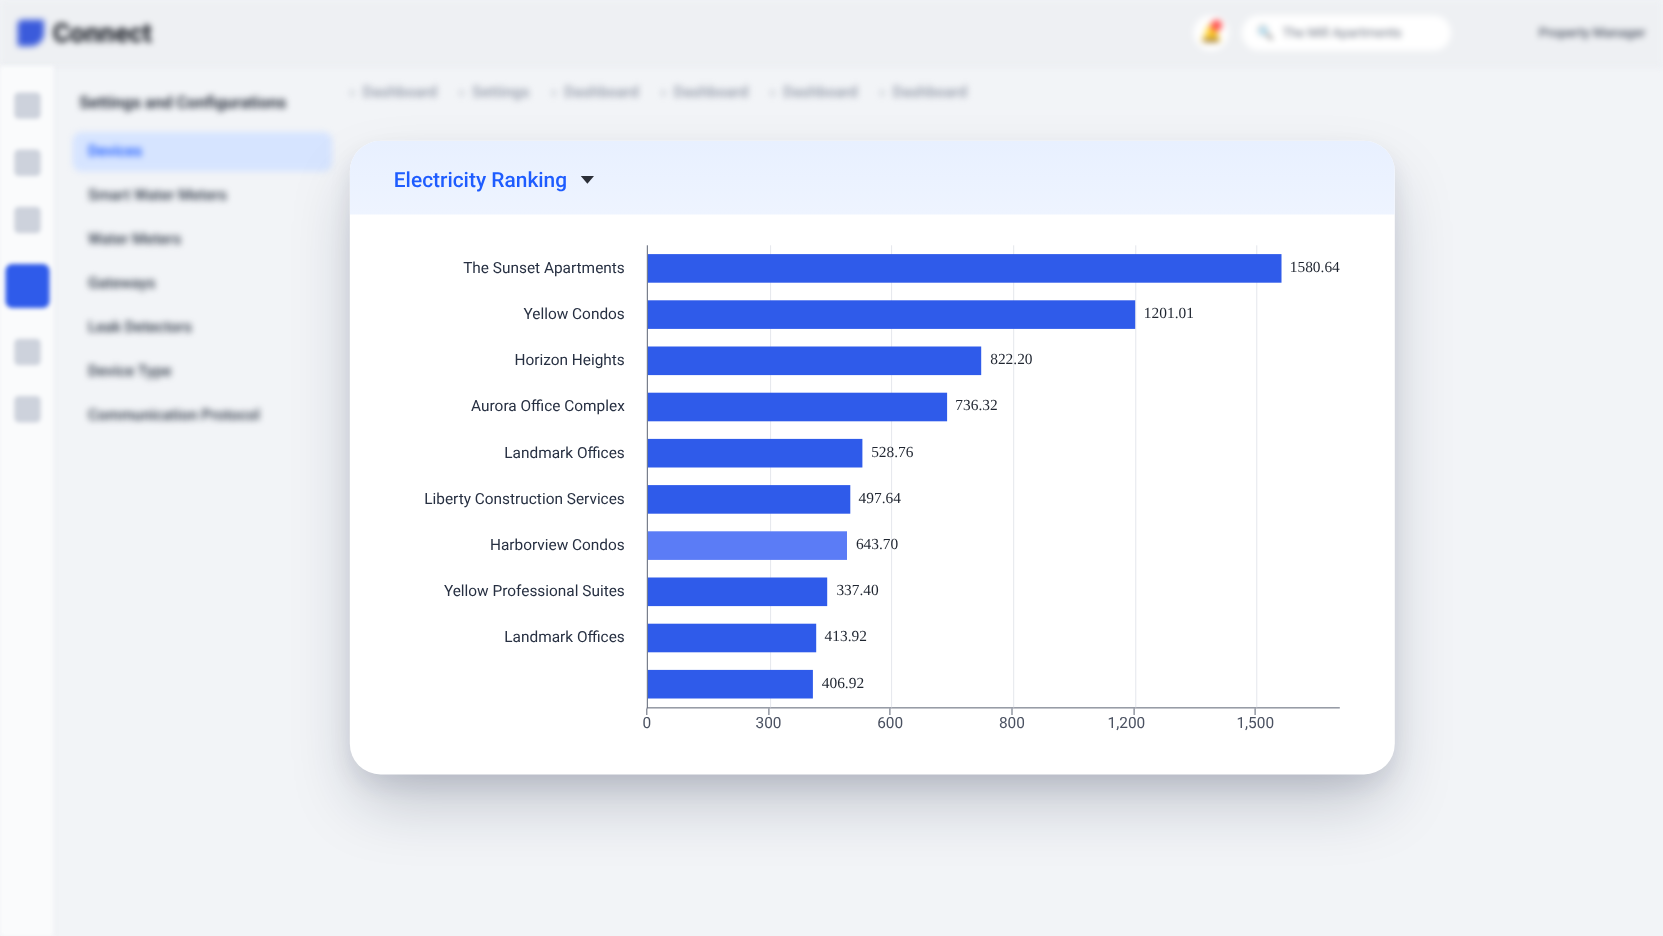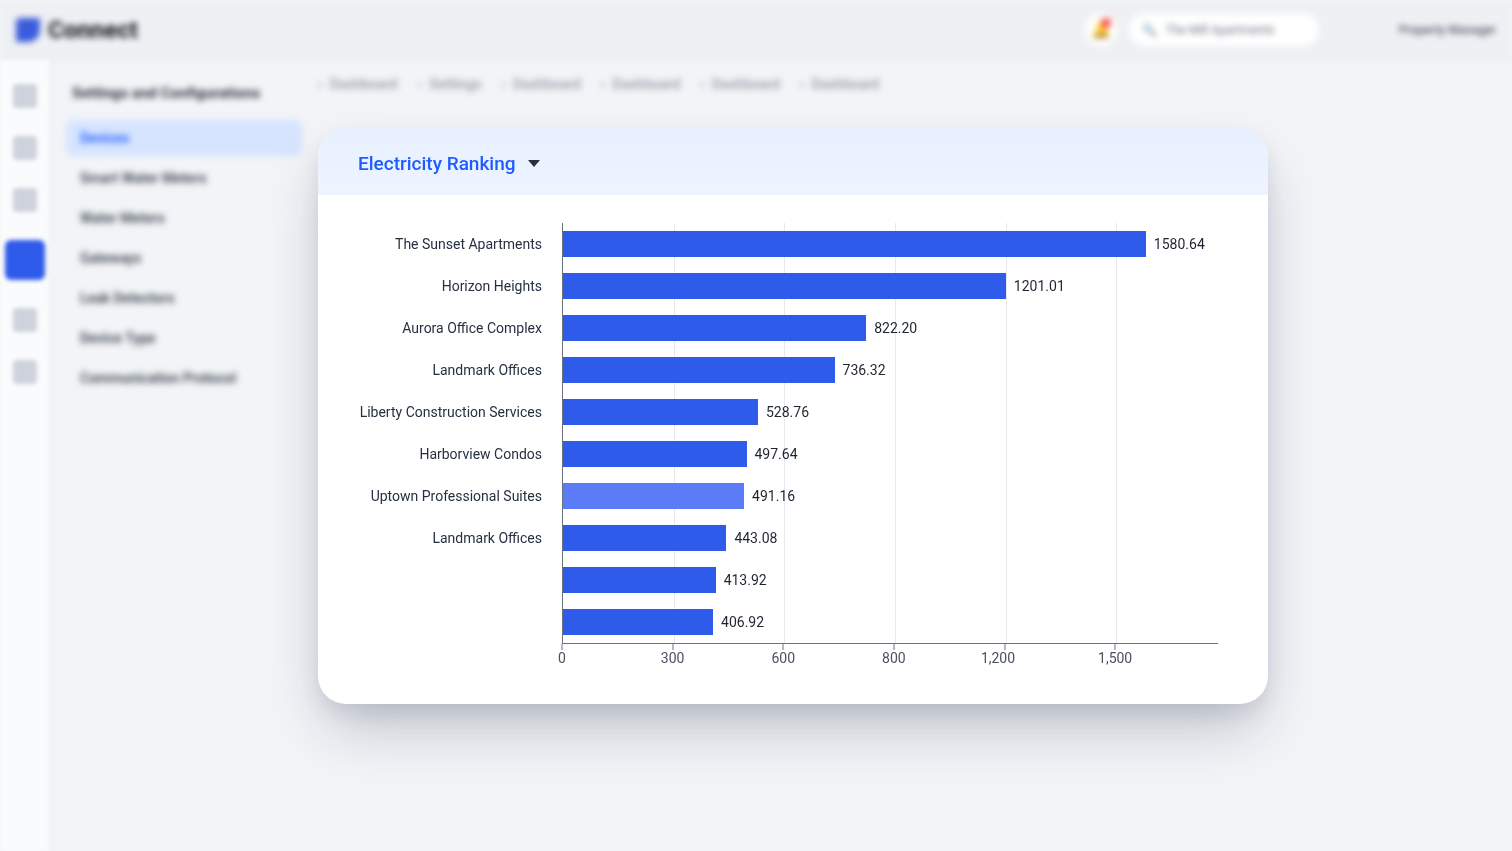--- a/index.html
+++ b/index.html
@@ -86,21 +86,21 @@
     cursor:pointer;
   }
   .caret-down {
     width:0; height:0;
     border-left:6px solid transparent;
     border-right:6px solid transparent;
     border-top:7px solid #2b2f38;
   }
 
   .chart-area {
-    padding: 28px 50px 30px 24px;
+    padding: 28px 50px 30px 50px;
     position:relative;
   }
   .chart {
     display:flex;
   }
   .y-labels {
     display:flex; flex-direction:column;
     width:220px;
   }
   .y-label {
@@ -214,29 +214,30 @@
       <div class="card-header">
         <div class="card-title">
           <span>Electricity Ranking</span>
           <span class="caret-down"></span>
         </div>
       </div>
       <div class="chart-area">
         <div class="chart">
           <div class="y-labels" id="y-labels">
               <div class="y-label">The Sunset Apartments</div>
+              <div class="y-label">Yellow Condos</div>
               <div class="y-label">Horizon Heights</div>
               <div class="y-label">Aurora Office Complex</div>
               <div class="y-label">Landmark Offices</div>
               <div class="y-label">Liberty Construction Services</div>
               <div class="y-label">Harborview Condos</div>
-              <div class="y-label">Uptown Professional Suites</div>
+              <div class="y-label">Yellow Professional Suites</div>
               <div class="y-label">Landmark Offices</div>
             </div>
-          <div class="plot" id="plot" style="width: 590px;">
+          <div class="plot" id="plot" style="width: 590px; font-family: Liberation Serif, serif;">
             <div class="grid" id="grid">
                 <div class="gridline" style="left: 110.625px;"></div>
                 <div class="gridline" style="left: 221.25px;"></div>
                 <div class="gridline" style="left: 331.875px;"></div>
                 <div class="gridline" style="left: 442.5px;"></div>
                 <div class="gridline" style="left: 553.125px;"></div>
               </div>
             <div class="bars" id="bars">
                 <div class="bar-row">
                   <div class="bar" style="width: 582.861px;"></div>
@@ -257,25 +258,25 @@
                 <div class="bar-row">
                   <div class="bar" style="width: 194.98px;"></div>
                   <div class="bar-value">528.76</div>
                 </div>
                 <div class="bar-row">
                   <div class="bar" style="width: 183.505px;"></div>
                   <div class="bar-value">497.64</div>
                 </div>
                 <div class="bar-row">
                   <div class="bar hover" style="width: 181.115px;"></div>
-                  <div class="bar-value">491.16</div>
+                  <div class="bar-value">643.70</div>
                 </div>
                 <div class="bar-row">
                   <div class="bar" style="width: 163.386px;"></div>
-                  <div class="bar-value">443.08</div>
+                  <div class="bar-value">337.40</div>
                 </div>
                 <div class="bar-row">
                   <div class="bar" style="width: 152.633px;"></div>
                   <div class="bar-value">413.92</div>
                 </div>
                 <div class="bar-row">
                   <div class="bar" style="width: 150.052px;"></div>
                   <div class="bar-value">406.92</div>
                 </div>
               </div>

